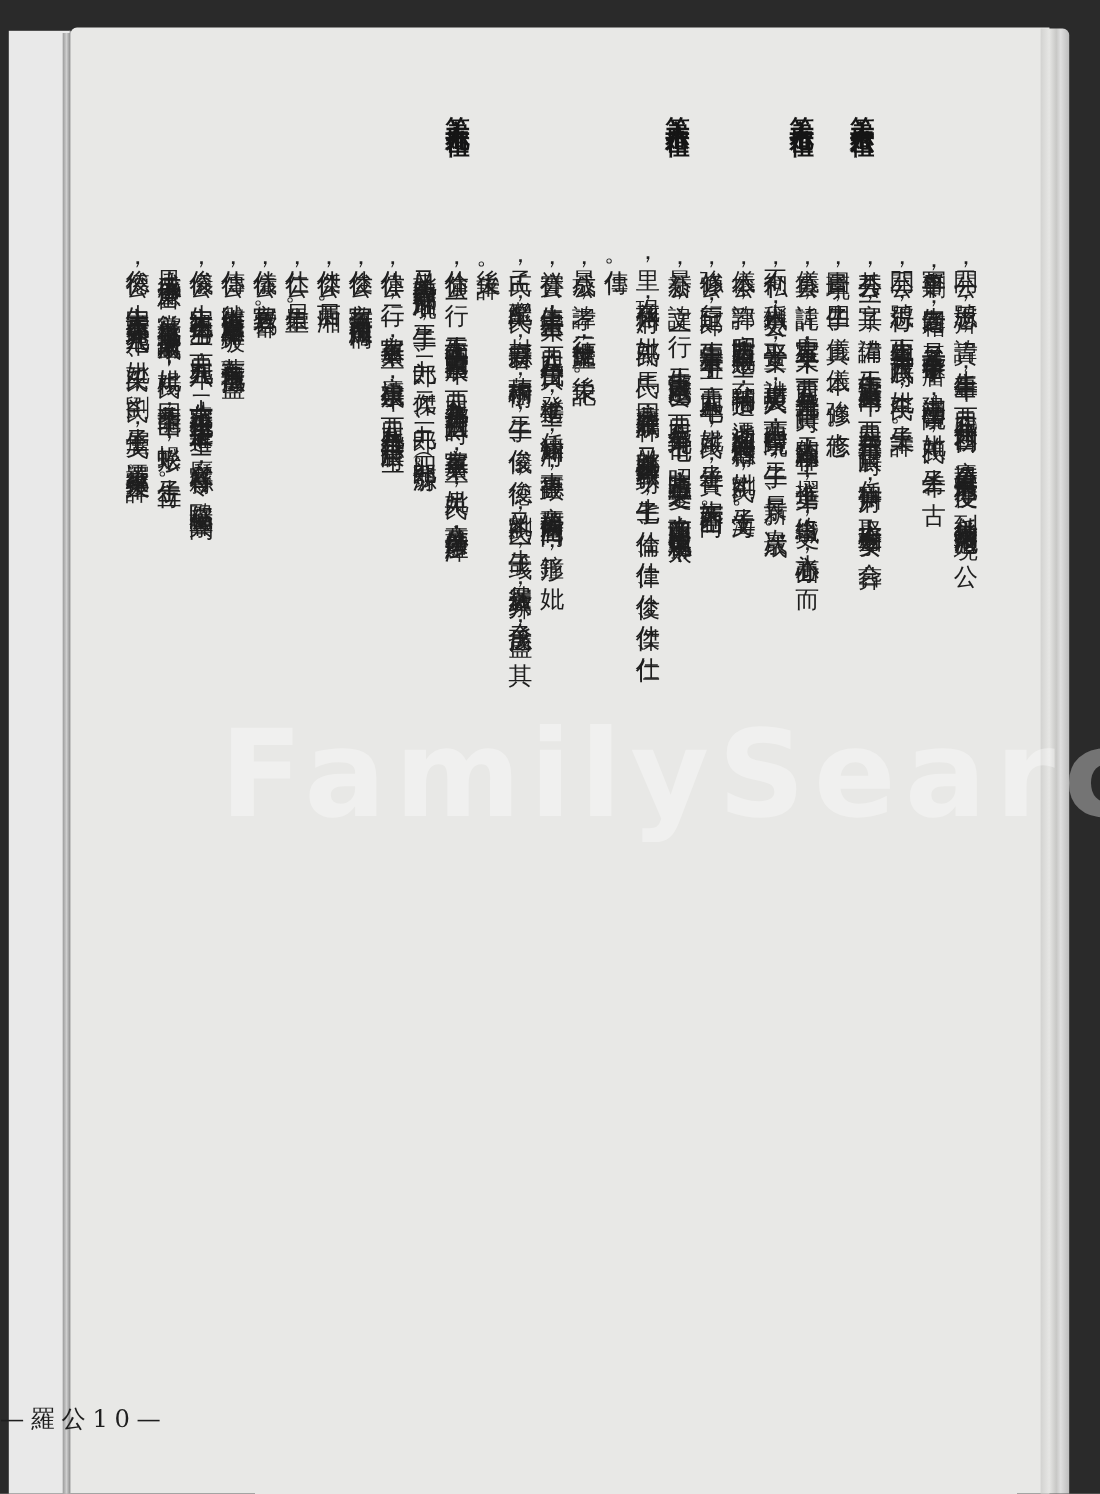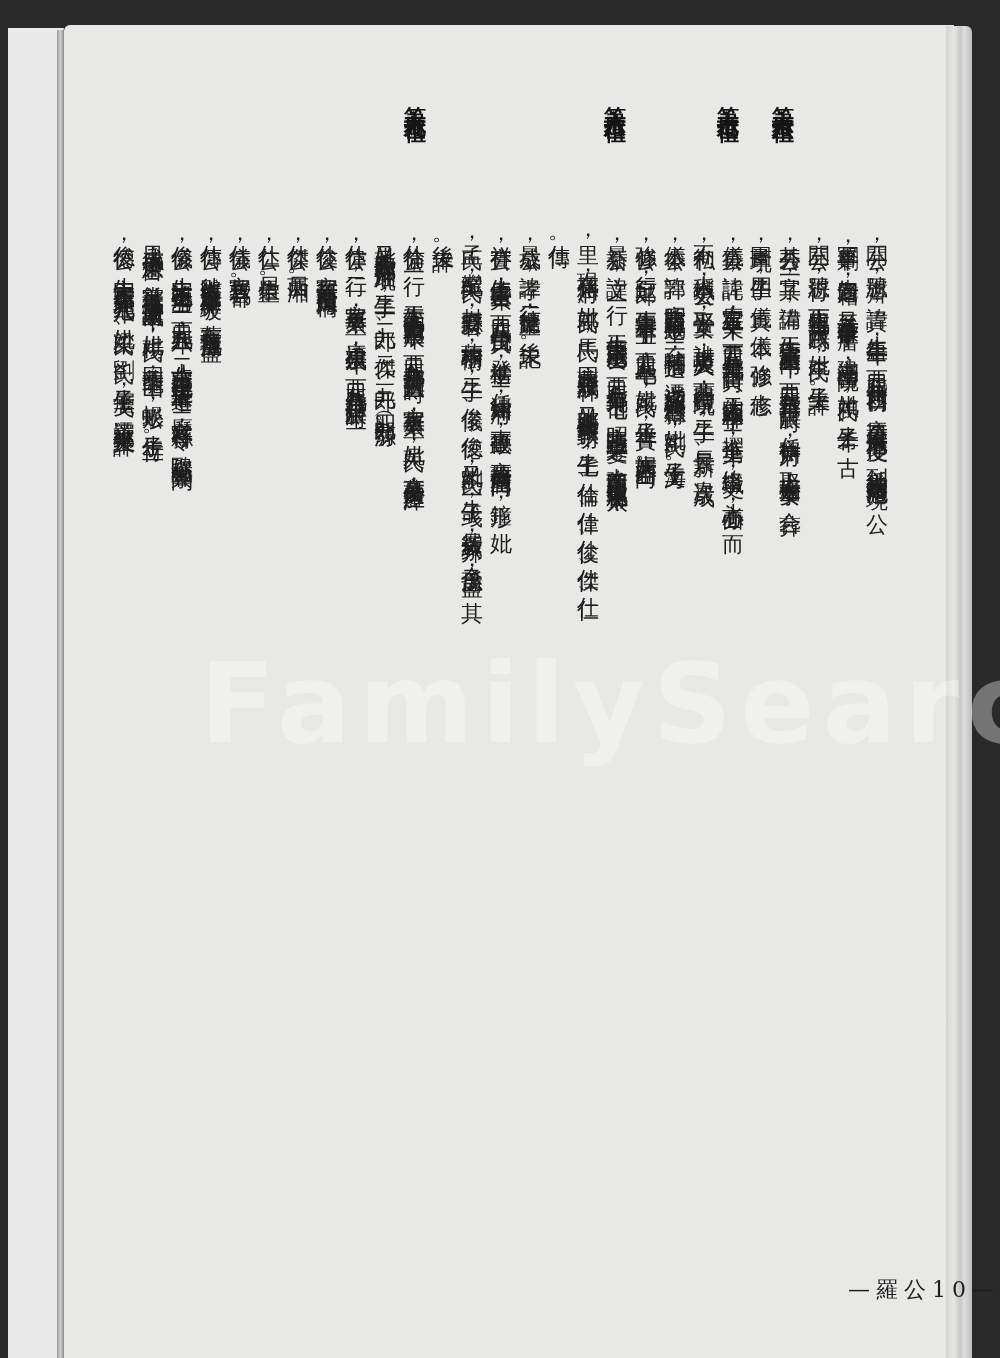--- a/index.html
+++ b/index.html
@@ -41,21 +41,21 @@
     writing-mode:vertical-rl;
     text-orientation:upright;
     font-family:"DejaVu Sans", "Liberation Sans", sans-serif;
     font-weight:bold;
     font-size:22px;
     color:#151515;
     letter-spacing:3px;
     top:88px;
   }
   .footer {
-    position:absolute; left:0; width:1000px; top:1275px; text-align:right;
+    position:absolute; left:0; width:1000px; top:1275px; text-align:left;
     font-size:22px; color:#1e1e1e; letter-spacing:6px;
   }
   .watermark {
     position:absolute; left:200px; top:640px; font-size:110px; color:rgba(255,255,255,0.35);
     font-family:"DejaVu Sans", sans-serif; font-weight:bold; letter-spacing:8px;
   }
 </style>
 </head>
 <body>
 

